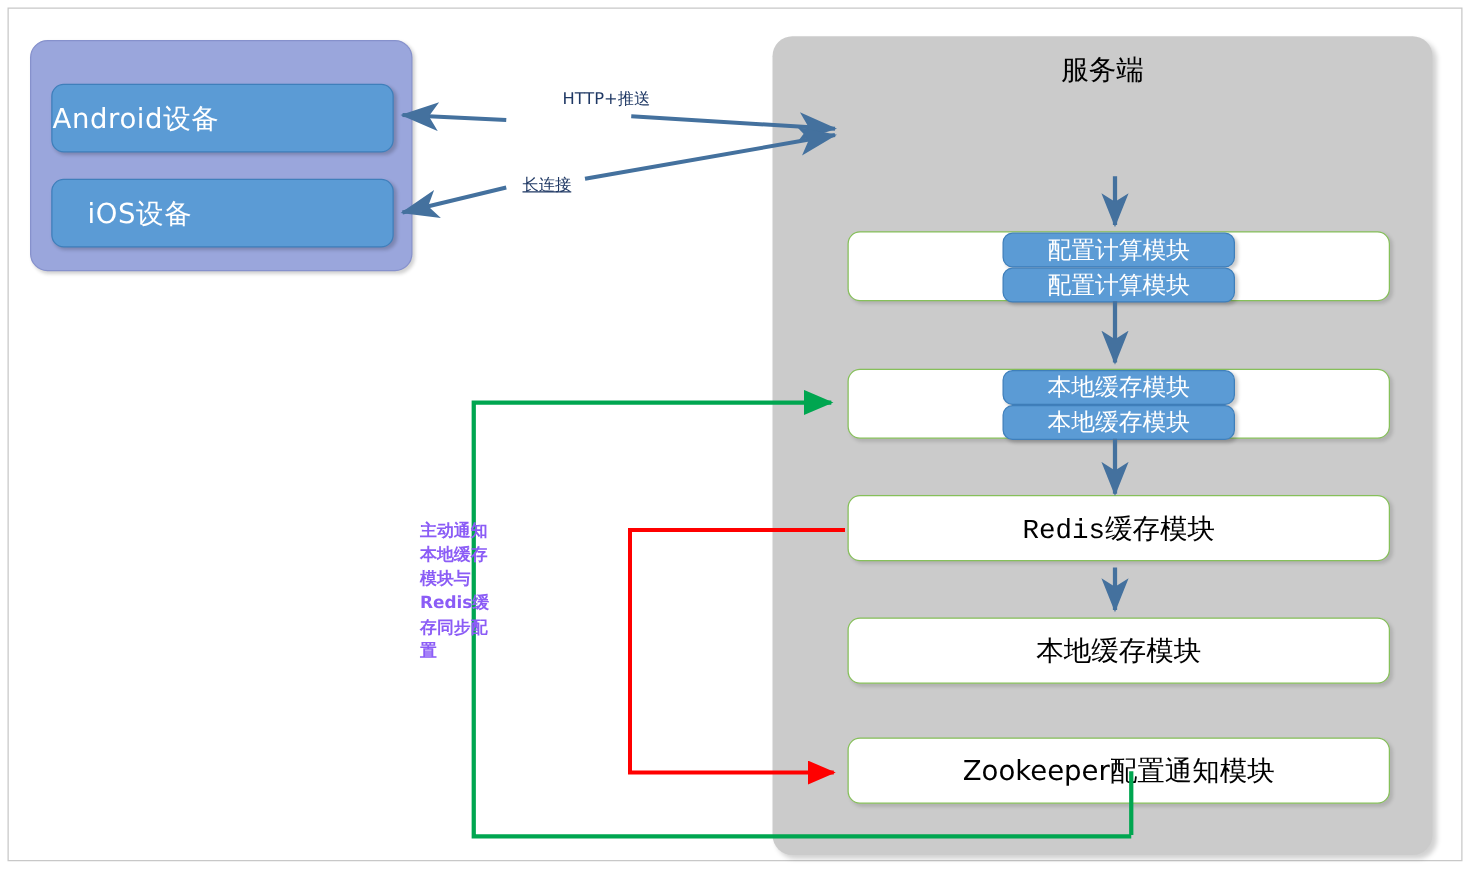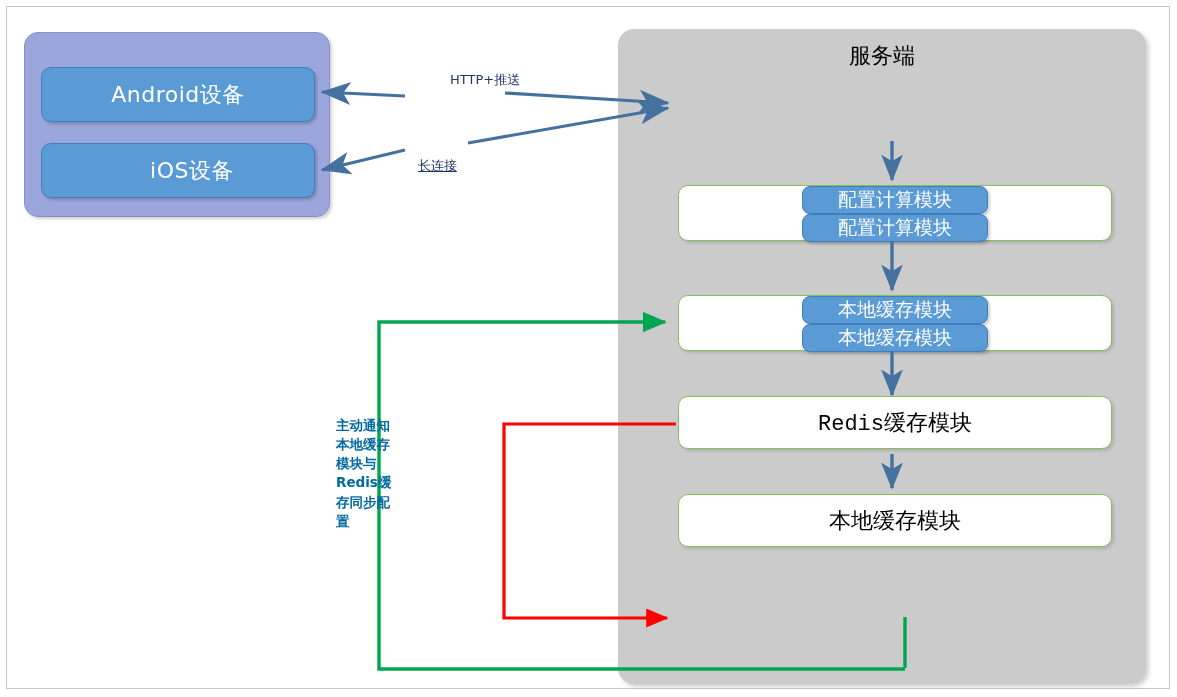--- a/index.html
+++ b/index.html
@@ -50,21 +50,21 @@
     height: 55px;
     background: #5b9bd5;
     border: 1px solid #3f7fbb;
     border-radius: 10px;
     box-sizing: border-box;
     box-shadow: 2px 2px 3px rgba(0,0,0,0.20);
     color: #ffffff;
     font-size: 22px;
     display: flex;
     align-items: center;
-    justify-content: center;
+    justify-content: flex-start;
     letter-spacing: 0.5px;
   }
   .device-box.d0 { top: 34px; }
   .device-box.d1 { top: 110px; padding-left: 28px; }
 
   
   .server-container {
     position: absolute;
     left: 618px;
     top: 29px;
@@ -146,26 +146,26 @@
 
   
   .wire-label {
     position: absolute;
     font-size: 13px;
     color: #1f3864;
     white-space: pre;
     line-height: 1.05;
   }
   .lbl-http   { left: 418px; top: 73px; margin-left: 32px; }
-  .lbl-long   { left: 418px; top: 159px; text-decoration: underline; }
+  .lbl-long   { left: 418px; top: 142px; text-decoration: underline; }
 
   .note {
     position: absolute;
     font-size: 13.5px;
-    color: #0369a1;
+    color: #8b5cf6;
     line-height: 1.42;
     white-space: pre-line;
     font-weight: bold;
   }
   .note-green { left: 336px; top: 416px; width: 70px; }
   .note-red   { left: 462px; top: 492px; width: 80px; }
 </style>
 </head>
 <body>
 
@@ -209,20 +209,23 @@
     </div>
 
     <div class="module m-redis">
       <span>Redis缓存模块</span>
     </div>
 
     <div class="module m-db">
       <span>本地缓存模块</span>
     </div>
 
+    <div class="module m-zk">
+      <span>Zookeeper配置通知模块</span>
+    </div>
   </div>
 
   <svg id="wires" viewBox="0 0 1177 697" xmlns="http://www.w3.org/2000/svg">
     <defs>
       <marker id="ah-blue" markerWidth="9" markerHeight="9" refX="7.5" refY="3.2" orient="auto" markerUnits="strokeWidth">
         <path d="M0,0 L8,3.2 L0,6.4 L2,3.2 Z" fill="#44719e"></path>
       </marker>
       <marker id="ah-blue-thin" markerWidth="11" markerHeight="11" refX="9" refY="3.6" orient="auto" markerUnits="strokeWidth">
         <path d="M0,0 L9.5,3.6 L0,7.2 L2.4,3.6 Z" fill="#44719e"></path>
       </marker>

